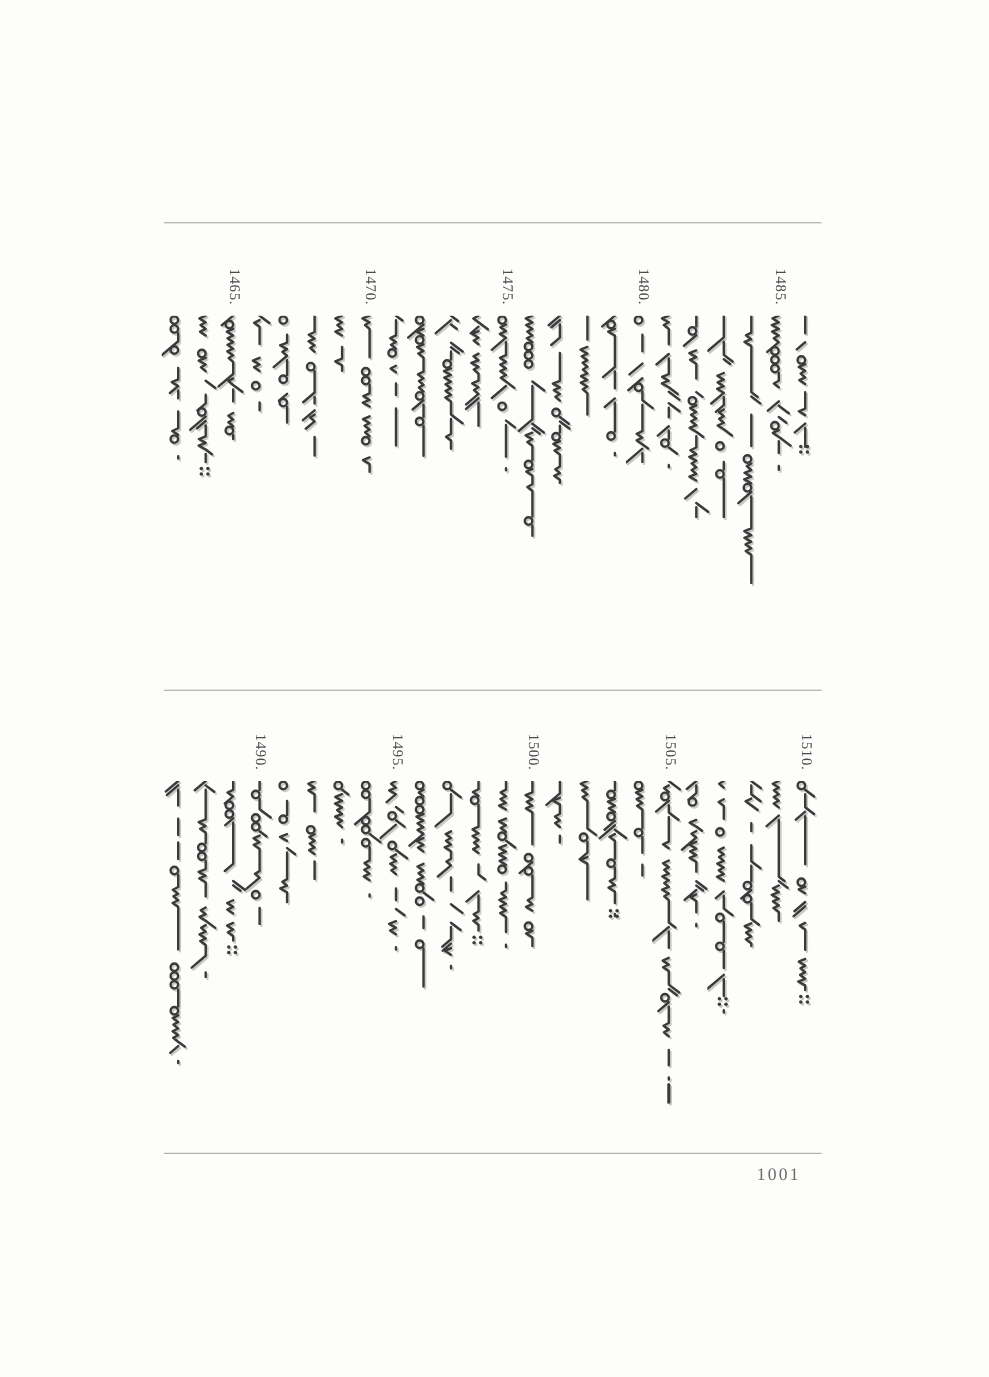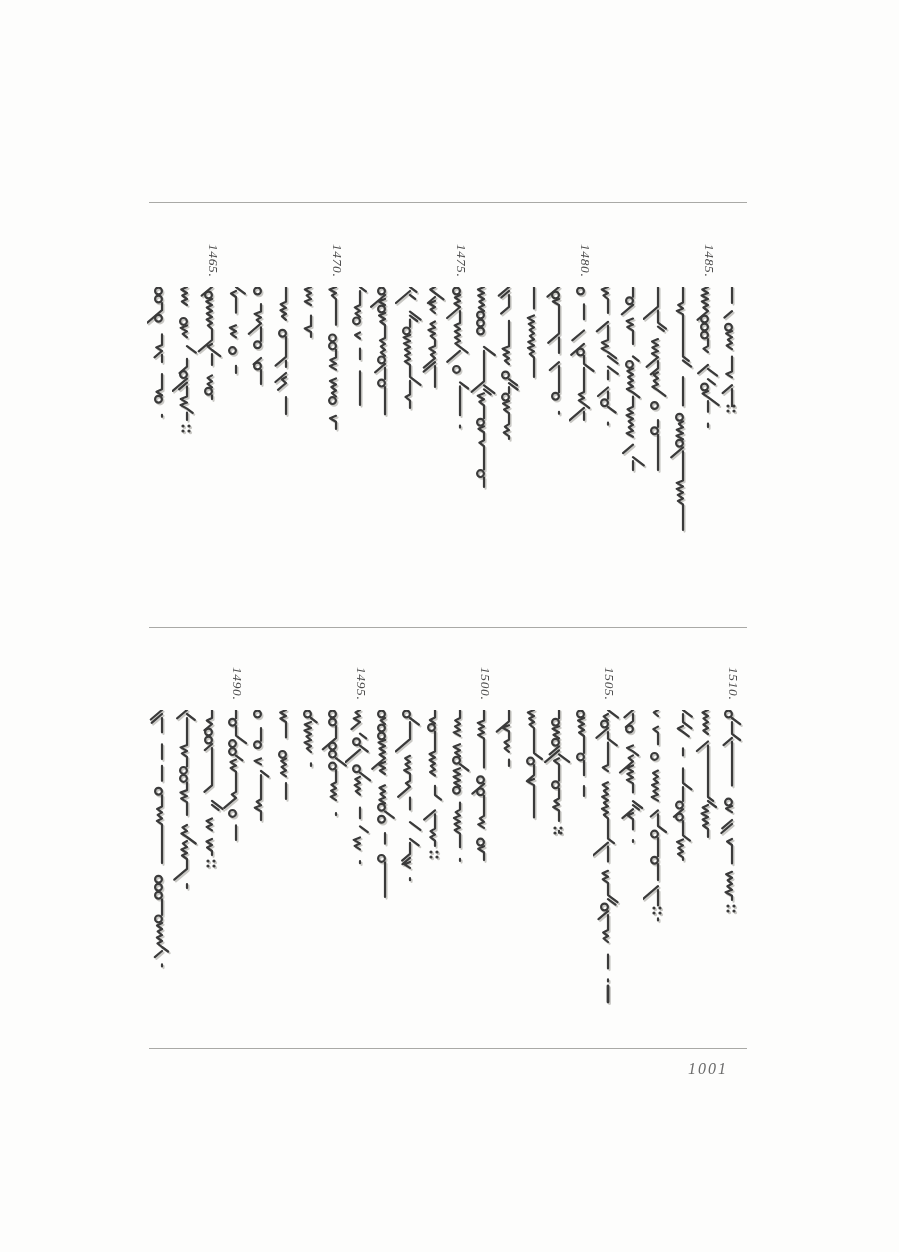--- a/index.html
+++ b/index.html
@@ -2,21 +2,20 @@
 <html><head>
 <meta charset="utf-8">
 <style>
   html,body{margin:0;padding:0;background:#ffffff;}
   .page{
     position:relative;
     width:899px;height:1252px;
     background:#fdfdfc;
     overflow:hidden;
     font-family:"Liberation Serif", serif;
-    font-style:italic;
   }
   .rule{
     position:absolute;
     left:149px;width:598px;height:1px;
     background:#a9a9a6;
   }
   .rule.r1{top:202px;}
   .rule.r2{top:627px;}
   .rule.r3{top:1048px;}
   .block{position:absolute;left:0;top:0;width:899px;height:1252px;pointer-events:none;}

